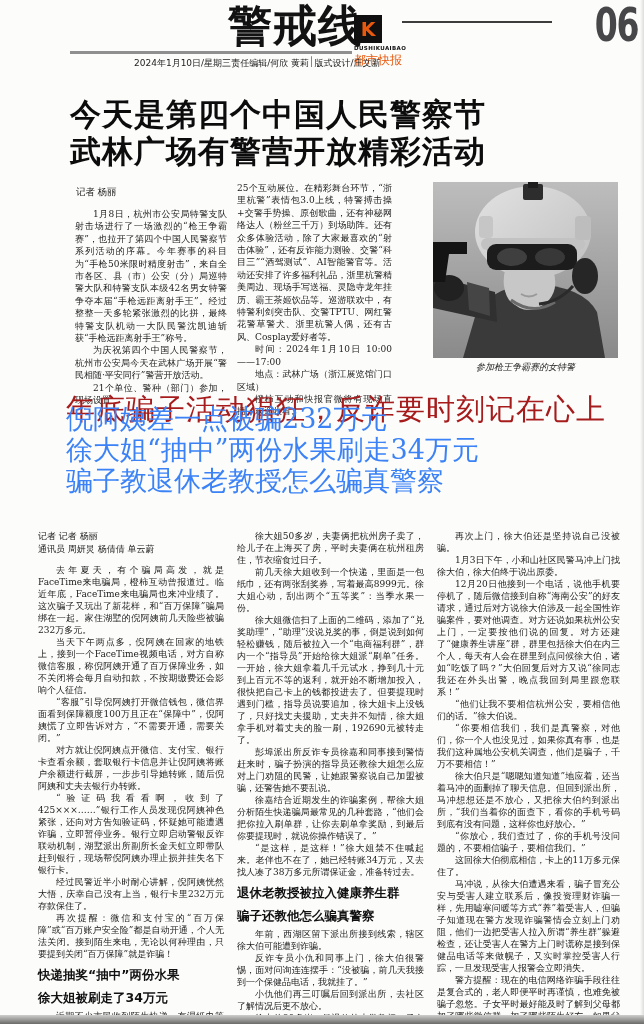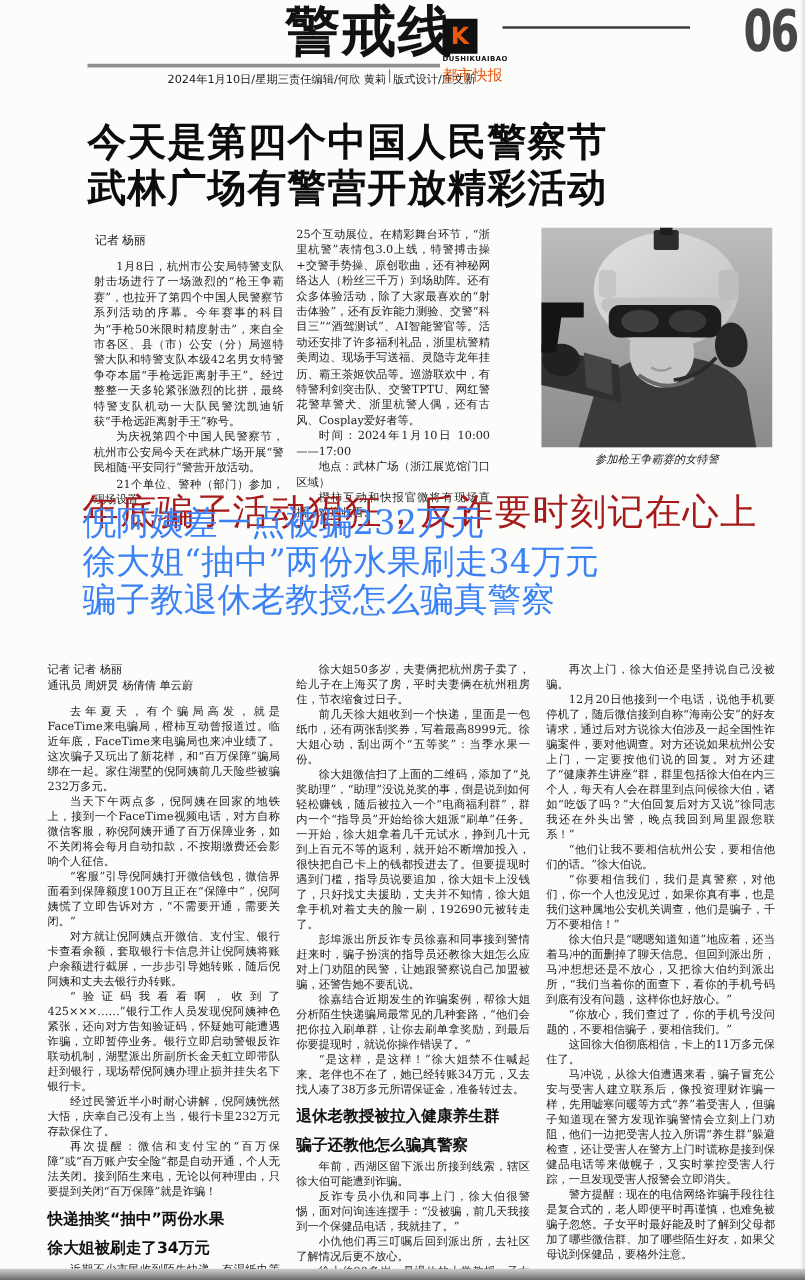--- a/index.html
+++ b/index.html
@@ -18,21 +18,21 @@
   .logo-rule{position:absolute;left:402px;top:21px;width:150px;height:2px;background:#3d3d3d;}
   .page-num{position:absolute;right:6px;top:0;font-family:"DejaVu Sans",sans-serif;font-weight:900;font-size:46px;line-height:50px;
         color:var(--page-number-gray);transform:scaleX(.72);transform-origin:right top;letter-spacing:-2px;}
   .dateline{position:absolute;left:134px;top:57px;display:flex;font-size:9px;
         font-family:"DejaVu Sans",sans-serif;color:#222;}
   .dateline .sep{color:#555;}
 
   
   .a1-headline{position:absolute;left:70px;top:96px;font-family:"DejaVu Sans",sans-serif;font-weight:900;
         font-size:31px;line-height:37px;color:#0c0c0c;letter-spacing:1px;white-space:nowrap;text-align:right;}
-  .a1-byline{position:absolute;left:76px;top:186px;font-family:Liberation Sans, sans-serif;font-size:9.5px;color:#222;}
+  .a1-byline{position:absolute;left:76px;top:186px;font-family:Liberation Serif, serif;font-size:9.5px;color:#222;}
   .newscol{text-align:justify;font-size:9px;color:#222;}
   .a1col{position:absolute;line-height:12.4px;}
   #a1c1{left:75px;top:208px;width:152px;}
   #a1c2{left:237px;top:182px;width:155px;}
   .photo{position:absolute;left:433px;top:182px;width:185px;height:176px;display:block;}
   .photo-caption{position:absolute;left:433px;top:361px;width:185px;text-align:center;
         font-size:9px;font-style:italic;color:#222;}
 
   
   .a2-headline{position:absolute;left:66px;top:392px;font-family:"DejaVu Sans",sans-serif;font-weight:400;
@@ -172,20 +172,21 @@
         <div class="para">“是这样，是这样！”徐大姐禁不住喊起来。老伴也不在了，她已经转账34万元，又去找人凑了38万多元所谓保证金，准备转过去。</div>
         <div class="col-subhead">退休老教授被拉入健康养生群</div>
         <div class="col-subhead">骗子还教他怎么骗真警察</div>
         <div class="para">年前，西湖区留下派出所接到线索，辖区徐大伯可能遭到诈骗。</div>
         <div class="para">反诈专员小仇和同事上门，徐大伯很警惕，面对问询连连摆手：“没被骗，前几天我接到一个保健品电话，我就挂了。”</div>
         <div class="para">小仇他们再三叮嘱后回到派出所，去社区了解情况后更不放心。</div>
         <div class="para">徐大伯80多岁，是退休的大学教授，子女们都在国外，老伴也不在了，他一个人生活。小区物业工作人员说，“平时老人谨慎得很，怎么会被骗？”</div>
       </div>
     <div class="newscol a2col" id="a2c3">
         <div class="para">再次上门，徐大伯还是坚持说自己没被骗。</div>
+        <div class="para">1月3日下午，小和山社区民警马冲上门找徐大伯，徐大伯终于说出原委。</div>
         <div class="para">12月20日他接到一个电话，说他手机要停机了，随后微信接到自称“海南公安”的好友请求，通过后对方说徐大伯涉及一起全国性诈骗案件，要对他调查。对方还说如果杭州公安上门，一定要按他们说的回复。对方还建了“健康养生讲座”群，群里包括徐大伯在内三个人，每天有人会在群里到点问候徐大伯，诸如“吃饭了吗？”大伯回复后对方又说“徐同志我还在外头出警，晚点我回到局里跟您联系！”</div>
         <div class="para">“他们让我不要相信杭州公安，要相信他们的话。”徐大伯说。</div>
         <div class="para">“你要相信我们，我们是真警察，对他们，你一个人也没见过，如果你真有事，也是我们这种属地公安机关调查，他们是骗子，千万不要相信！”</div>
         <div class="para">徐大伯只是“嗯嗯知道知道”地应着，还当着马冲的面删掉了聊天信息。但回到派出所，马冲想想还是不放心，又把徐大伯约到派出所，“我们当着你的面查下，看你的手机号码到底有没有问题，这样你也好放心。”</div>
         <div class="para">“你放心，我们查过了，你的手机号没问题的，不要相信骗子，要相信我们。”</div>
         <div class="para">这回徐大伯彻底相信，卡上的11万多元保住了。</div>
         <div class="para">马冲说，从徐大伯遭遇来看，骗子冒充公安与受害人建立联系后，像投资理财诈骗一样，先用嘘寒问暖等方式“养”着受害人，但骗子知道现在警方发现诈骗警情会立刻上门劝阻，他们一边把受害人拉入所谓“养生群”躲避检查，还让受害人在警方上门时谎称是接到保健品电话等来做幌子，又实时掌控受害人行踪，一旦发现受害人报警会立即消失。</div>
         <div class="para">警方提醒：现在的电信网络诈骗手段往往是复合式的，老人即便平时再谨慎，也难免被骗子忽悠。子女平时最好能及时了解到父母都加了哪些微信群、加了哪些陌生好友，如果父母说到保健品，要格外注意。</div>
       </div>
   </div>

